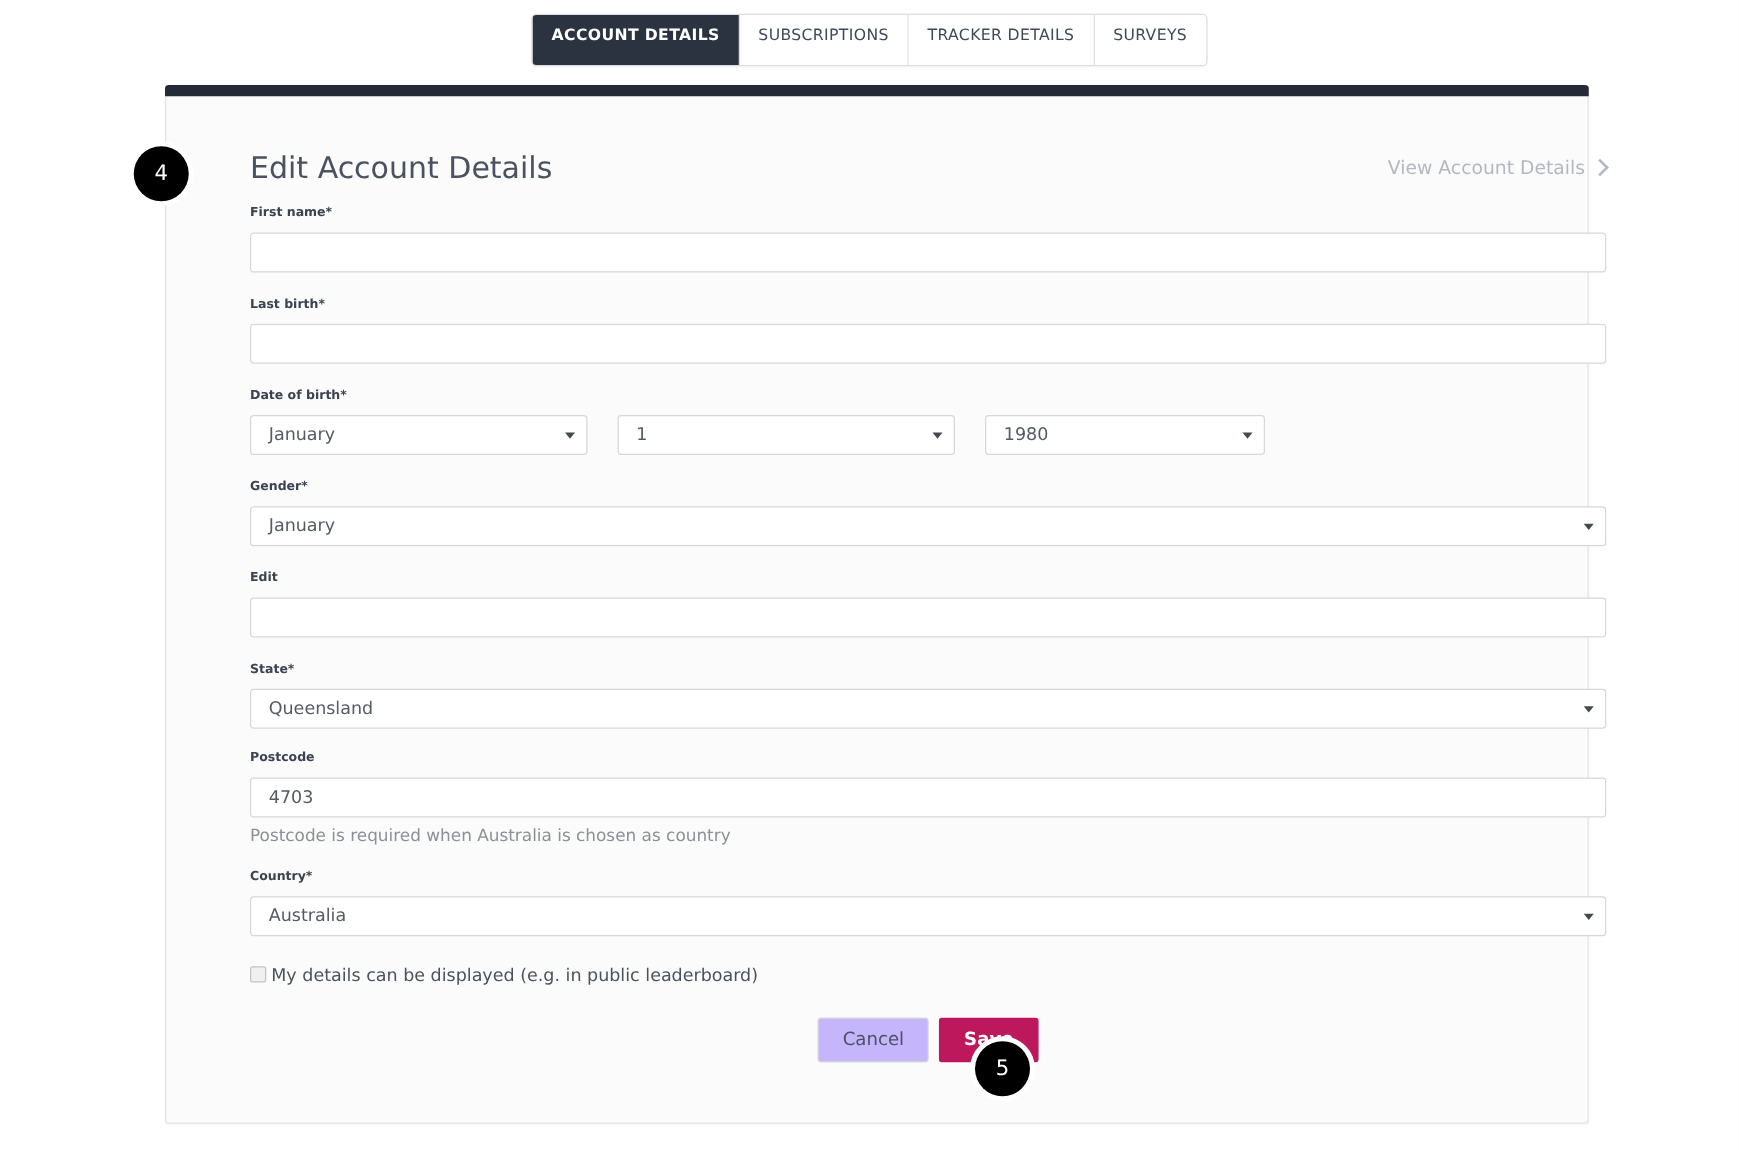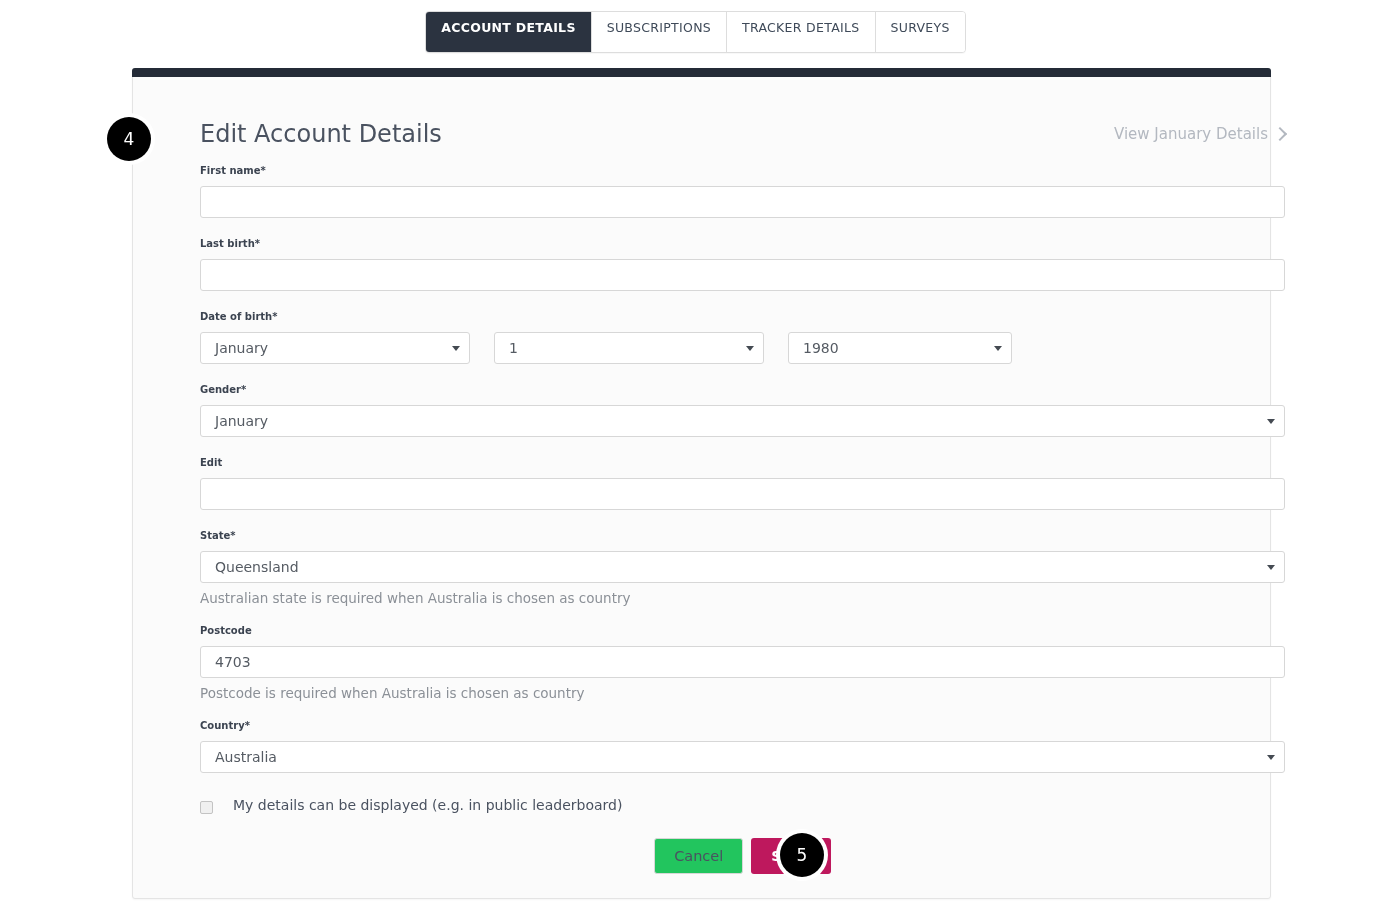--- a/index.html
+++ b/index.html
@@ -183,22 +183,22 @@
     color: #8b9097;
     margin-top: 7px;
     line-height: 17px;
   }
   .gap { height: 18px; }
   .gap-sm { height: 16px; }
 
   
   .checkrow {
     display: flex;
-    align-items: flex-end;
-    gap: 20px;
+    align-items: flex-start;
+    gap: 4px;
     margin-top: 24px;
   }
   .cbox {
     width: 13px;
     height: 13px;
     border: 1px solid #c3c3c3;
     background: #f0f0f0;
     border-radius: 2px;
     box-sizing: border-box;
     cursor: pointer;
@@ -220,21 +220,21 @@
   .btn {
     font-size: 14.5px;
     border-radius: 3px;
     padding: 8px 19px;
     line-height: 18px;
     cursor: pointer;
     border: 1px solid transparent;
     font-family: "DejaVu Sans", "Liberation Sans", sans-serif;
   }
   .btn-cancel {
-    background: #22c55e;
+    background: #c4b5fd;
     border-color: #d7d7d7;
     color: #4a5260;
   }
   .btn-save {
     background: #be185d;
     color: #ffffff;
     font-weight: bold;
   }
 </style>
 </head>
@@ -253,21 +253,21 @@
 <div class="badge" id="badge-5">5</div>
 
 <div class="card">
   <div class="card-topbar"></div>
 
   <div class="card-inner">
 
     <div class="card-head">
       <div class="page-title">Edit Account Details</div>
       <div class="view-link">
-        <span>View January Details</span>
+        <span>View Account Details</span>
         <span class="chev"></span>
       </div>
     </div>
 
     <div class="field">
       <div class="label">First name*</div>
       <input class="control" type="text" value="" style="">
     </div>
     <div class="gap"></div>
 
@@ -310,21 +310,20 @@
       <input class="control" type="text" value="" style="">
     </div>
     <div class="gap"></div>
 
     <div class="field">
       <div class="label">State*</div>
       <div class="select">
         <div class="control">Queensland</div>
         <span class="caret"></span>
       </div>
-      <div class="helper">Australian state is required when Australia is chosen as country</div>
     </div>
     <div class="gap-sm"></div>
 
     <div class="field">
       <div class="label">Postcode</div>
       <input class="control" type="text" value="4703" style="">
       <div class="helper">Postcode is required when Australia is chosen as country</div>
     </div>
     <div class="gap-sm"></div>
 

